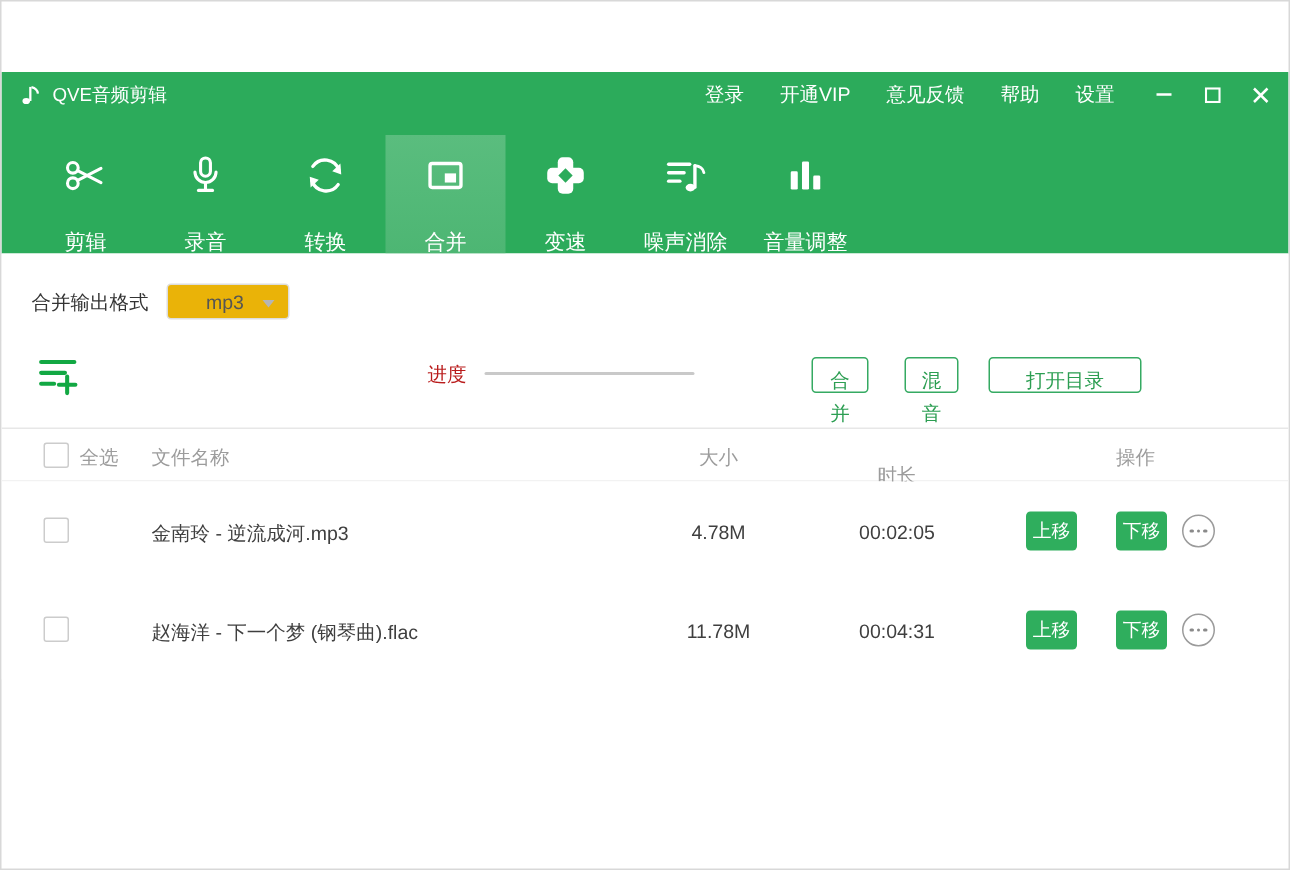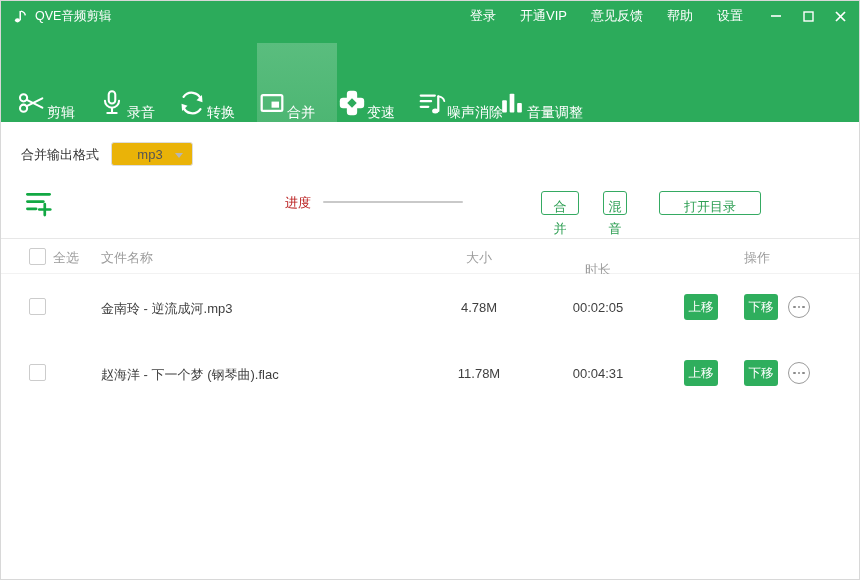--- a/index.html
+++ b/index.html
@@ -1,49 +1,49 @@
 <!DOCTYPE html>
 <html><head>
 <meta charset="utf-8">
 <style>
   * { margin:0; padding:0; box-sizing:border-box; }
   html,body { width:860px; height:580px; }
   body { font-family:"Liberation Sans","DejaVu Sans",sans-serif; background:#fff; }
   .window { width:860px; height:580px; background:#fff; border:1px solid #d8d8d8; position:relative; overflow:hidden; }
 
   
-  .titlebar { height:30px; background:#2cab5b; display:flex; align-items:center; padding:0 12px 0 12px; color:#fff; }
+  .titlebar { height:30px; background:#2cab5b; display:flex; align-items:center; padding:0 12px 0 12px; color:#fff;margin-top:47px; }
   .app-logo { display:flex; align-items:center; margin-right:7px; }
   .app-title { font-size:12.5px; color:#fff; }
   .tb-menu { margin-left:auto; display:flex; align-items:flex-end; gap:24px; }
   .tb-menu span { font-size:13px; color:#fff; cursor:pointer; }
   .win-controls { display:flex; align-items:center; gap:18px; margin-left:26px; }
   .win-btn { display:flex; align-items:center; justify-content:center; width:14px; height:14px; cursor:pointer; }
 
   
   .toolbar { height:91px; background:#2cab5b; display:flex; align-items:flex-end; padding-left:16px; }
-  .tab { width:80px; height:79px; display:flex; align-items:flex-end; padding-top:12px; cursor:pointer; }
+  .tab { width:80px; height:79px; display:flex; flex-direction:column; align-items:center; padding-top:12px; cursor:pointer;gap:11px; }
   .tab.active { background:linear-gradient(180deg,#5abd7e,#4db673); }
   .tab-label { margin-top:5px; font-size:14px; color:#fff; white-space:nowrap; }
 
   
   .format-row { position:relative; height:58px; background:#fff; }
   .fmt-label { position:absolute; left:20px; top:24px; font-size:13px; color:#333; }
   .fmt-select { position:absolute; left:110px; top:20px; width:82px; height:24px; border:1px solid #ddd; border-radius:3px; background:#eab308; display:flex; align-items:center; justify-content:center; cursor:pointer; }
   .fmt-select .val { font-size:13px; color:#555; margin-right:4px; }
   .caret { position:absolute; right:9px; top:10px; width:0; height:0; border-left:4px solid transparent; border-right:4px solid transparent; border-top:5px solid #b5b5b5; }
 
   
   .action-row { position:relative; height:58px; background:#fff; }
   .add-btn { position:absolute; left:24px; top:10px; cursor:pointer; }
   .progress-label { position:absolute; left:284px; top:14px; font-size:13px; color:#b91c1c; }
   .progress-track { position:absolute; left:322px; top:21px; width:140px; height:2px; background:#c9c9c9; border-radius:1px; }
   .obtn { position:absolute; top:11px; height:24px; border:1px solid #35aa62; border-radius:3px; background:#fff; color:#2c9e52; font-size:13px; font-family:inherit; cursor:pointer; line-height:22px; text-align:center; padding:4px; }
   .obtn.merge { left:540px; width:38px; }
-  .obtn.mix { left:602px; width:24px; }
+  .obtn.mix { left:602px; width:36px; }
   .obtn.opendir { left:658px; width:102px; }
 
   
   .thead { position:relative; height:36px; border-top:1px solid #e7e7e7; border-bottom:1px solid #f2f2f2; background:#fff; }
   .thead span { position:absolute; top:10px; font-size:13px; color:#9c9c9c; }
   .checkbox { position:absolute; width:17px; height:17px; border:1px solid #ccc; border-radius:2px; background:#fff; cursor:pointer; }
   .thead .checkbox { left:28px; top:9px; }
   .h-selectall { left:52px; }
   .h-name { left:100px; }
   .h-size { left:478px; transform:translateX(-50%); }

